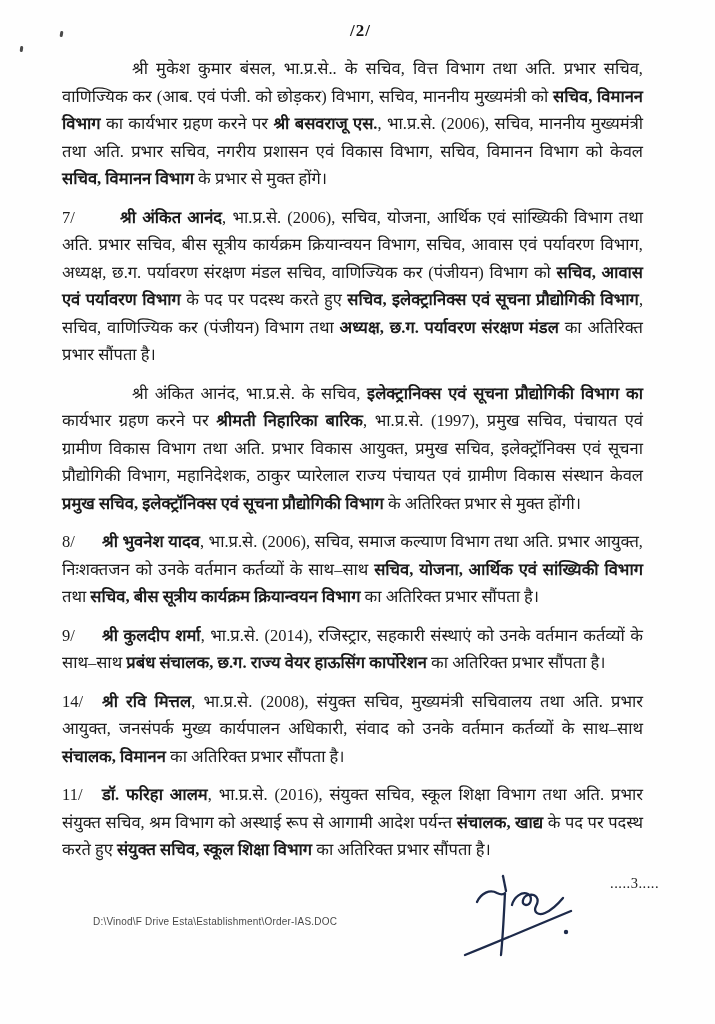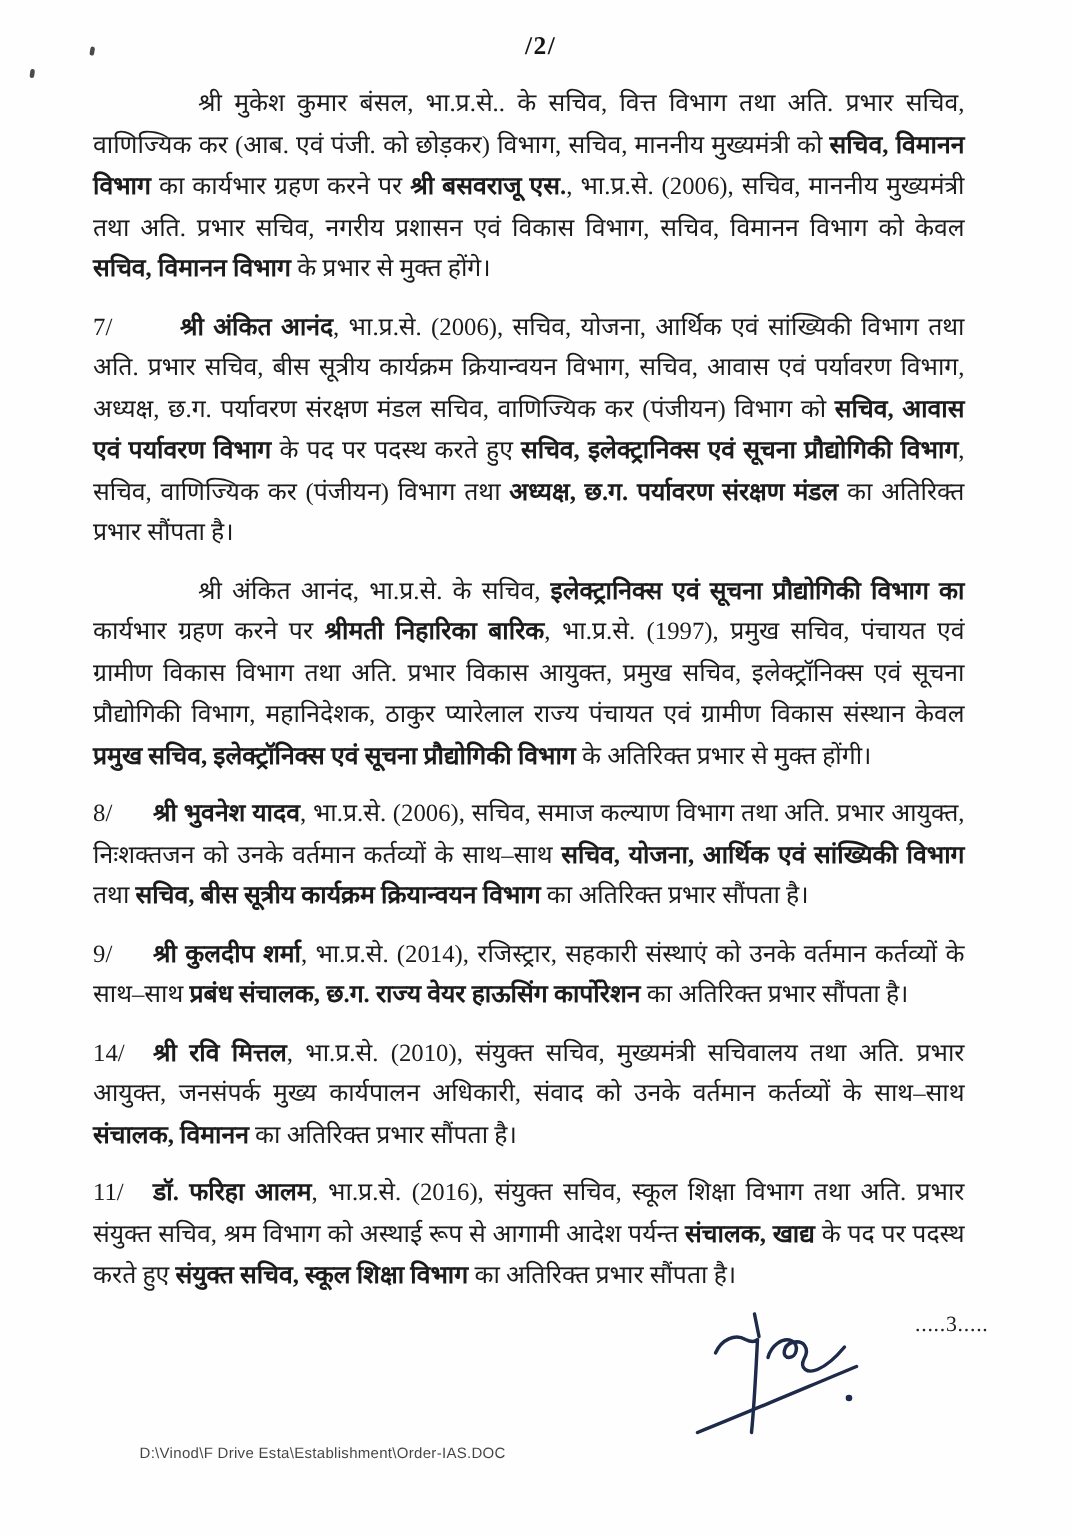--- a/index.html
+++ b/index.html
@@ -56,21 +56,20 @@
   .footer-path {
     position: absolute;
     left: 93px;
     top: 916px;
     font-family: "Liberation Sans", "DejaVu Sans", sans-serif;
     font-size: 10px;
     color: #1a1a1a;
     opacity: 0.82;
     letter-spacing: 0.2px;
     white-space: nowrap;
-    margin-top: 48px;
   }
   .signature {
     position: absolute;
     left: 450px;
     top: 858px;
     width: 135px;
     height: 110px;
   }
   .artifact {
     position: absolute;
@@ -97,21 +96,21 @@
     <p class="para indent"><span class="ptext"><span>श्री मुकेश कुमार बंसल, भा.प्र.से.. के सचिव, वित्त विभाग तथा अति. प्रभार सचिव, वाणिज्यिक कर (आब. एवं पंजी. को छोड़कर) विभाग, सचिव, माननीय मुख्यमंत्री को </span><span class="b">सचिव, विमानन विभाग</span><span> का कार्यभार ग्रहण करने पर </span><span class="b">श्री बसवराजू एस.</span><span>, भा.प्र.से. (2006), सचिव, माननीय मुख्यमंत्री तथा अति. प्रभार सचिव, नगरीय प्रशासन एवं विकास विभाग, सचिव, विमानन विभाग को केवल </span><span class="b">सचिव, विमानन विभाग</span><span> के प्रभार से मुक्त होंगे।</span></span></p>
 
     <p class="para"><span class="num wide">7/</span><span class="ptext"><span class="b">श्री अंकित आनंद</span><span>, भा.प्र.से. (2006), सचिव, योजना, आर्थिक एवं सांख्यिकी विभाग तथा अति. प्रभार सचिव, बीस सूत्रीय कार्यक्रम क्रियान्वयन विभाग, सचिव, आवास एवं पर्यावरण विभाग, अध्यक्ष, छ.ग. पर्यावरण संरक्षण मंडल सचिव, वाणिज्यिक कर (पंजीयन) विभाग को </span><span class="b">सचिव, आवास एवं पर्यावरण विभाग</span><span> के पद पर पदस्थ करते हुए </span><span class="b">सचिव, इलेक्ट्रानिक्स एवं सूचना प्रौद्योगिकी विभाग</span><span>, सचिव, वाणिज्यिक कर (पंजीयन) विभाग तथा </span><span class="b">अध्यक्ष, छ.ग. पर्यावरण संरक्षण मंडल</span><span> का अतिरिक्त प्रभार सौंपता है।</span></span></p>
 
     <p class="para indent"><span class="ptext"><span>श्री अंकित आनंद, भा.प्र.से. के सचिव, </span><span class="b">इलेक्ट्रानिक्स एवं सूचना प्रौद्योगिकी विभाग का</span><span> कार्यभार ग्रहण करने पर </span><span class="b">श्रीमती निहारिका बारिक</span><span>, भा.प्र.से. (1997), प्रमुख सचिव, पंचायत एवं ग्रामीण विकास विभाग तथा अति. प्रभार विकास आयुक्त, प्रमुख सचिव, इलेक्ट्रॉनिक्स एवं सूचना प्रौद्योगिकी विभाग, महानिदेशक, ठाकुर प्यारेलाल राज्य पंचायत एवं ग्रामीण विकास संस्थान केवल </span><span class="b">प्रमुख सचिव, इलेक्ट्रॉनिक्स एवं सूचना प्रौद्योगिकी विभाग</span><span> के अतिरिक्त प्रभार से मुक्त होंगी।</span></span></p>
 
     <p class="para"><span class="num">8/</span><span class="ptext"><span class="b">श्री भुवनेश यादव</span><span>, भा.प्र.से. (2006), सचिव, समाज कल्याण विभाग तथा अति. प्रभार आयुक्त, निःशक्तजन को उनके वर्तमान कर्तव्यों के साथ–साथ </span><span class="b">सचिव, योजना, आर्थिक एवं सांख्यिकी विभाग</span><span> तथा </span><span class="b">सचिव, बीस सूत्रीय कार्यक्रम क्रियान्वयन विभाग</span><span> का अतिरिक्त प्रभार सौंपता है।</span></span></p>
 
     <p class="para"><span class="num">9/</span><span class="ptext"><span class="b">श्री कुलदीप शर्मा</span><span>, भा.प्र.से. (2014), रजिस्ट्रार, सहकारी संस्थाएं को उनके वर्तमान कर्तव्यों के साथ–साथ </span><span class="b">प्रबंध संचालक, छ.ग. राज्य वेयर हाऊसिंग कार्पोरेशन</span><span> का अतिरिक्त प्रभार सौंपता है।</span></span></p>
 
-    <p class="para"><span class="num">14/</span><span class="ptext"><span class="b">श्री रवि मित्तल</span><span>, भा.प्र.से. (2010), संयुक्त सचिव, मुख्यमंत्री सचिवालय तथा अति. प्रभार आयुक्त, जनसंपर्क मुख्य कार्यपालन अधिकारी, संवाद को उनके वर्तमान कर्तव्यों के साथ–साथ </span><span class="b">संचालक, विमानन</span><span> का अतिरिक्त प्रभार सौंपता है।</span></span></p>
+    <p class="para"><span class="num">14/</span><span class="ptext"><span class="b">श्री रवि मित्तल</span><span>, भा.प्र.से. (2008), संयुक्त सचिव, मुख्यमंत्री सचिवालय तथा अति. प्रभार आयुक्त, जनसंपर्क मुख्य कार्यपालन अधिकारी, संवाद को उनके वर्तमान कर्तव्यों के साथ–साथ </span><span class="b">संचालक, विमानन</span><span> का अतिरिक्त प्रभार सौंपता है।</span></span></p>
 
     <p class="para"><span class="num">11/</span><span class="ptext"><span class="b">डॉ. फरिहा आलम</span><span>, भा.प्र.से. (2016), संयुक्त सचिव, स्कूल शिक्षा विभाग तथा अति. प्रभार संयुक्त सचिव, श्रम विभाग को अस्थाई रूप से आगामी आदेश पर्यन्त </span><span class="b">संचालक, खाद्य</span><span> के पद पर पदस्थ करते हुए </span><span class="b">संयुक्त सचिव, स्कूल शिक्षा विभाग</span><span> का अतिरिक्त प्रभार सौंपता है।</span></span></p>
 
     <div class="continuation">.....3.....</div>
 
   </div>
 
   <div class="footer-path">D:\Vinod\F Drive Esta\Establishment\Order-IAS.DOC</div>
 
   <svg class="signature" viewBox="0 0 135 110" xmlns="http://www.w3.org/2000/svg">

